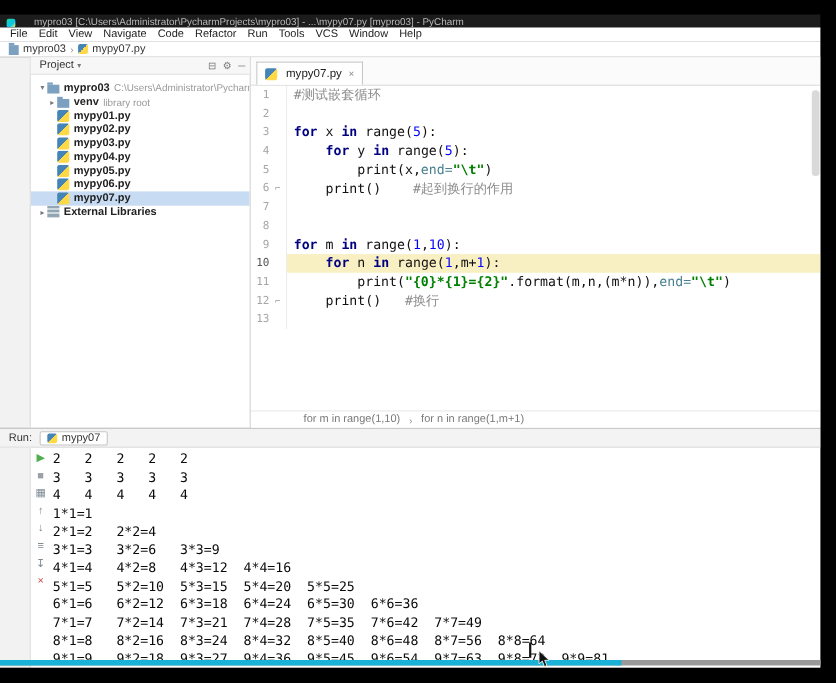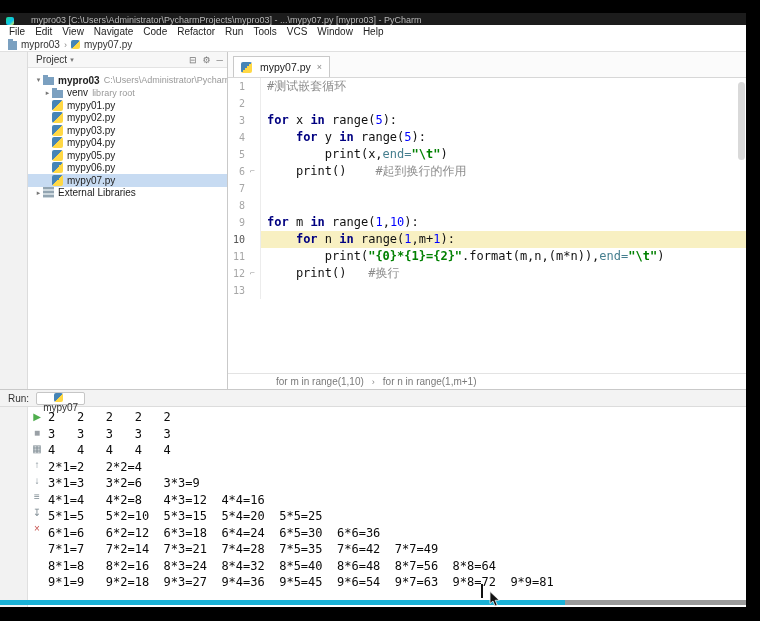--- a/index.html
+++ b/index.html
@@ -29,21 +29,21 @@
   
   .project{width:200px;flex:none;background:#fff;border-right:1px solid #c9c9c9;display:flex;flex-direction:column;}
   .project-header{height:16px;background:#f7f7f7;border-bottom:1px solid #e3e3e3;display:flex;
                   align-items:center;font-size:10px;padding:0 4px 0 8px;color:#333;}
   .project-header .ph-caret{font-size:7px;color:#777;margin-left:3px;}
   .ph-icons{margin-left:auto;display:flex;gap:6px;color:#777;font-size:9px;}
   .tree{flex:1;overflow:hidden;padding-top:6px;font-size:10px;color:#222;}
   .tree-row{height:12.5px;display:flex;align-items:center;white-space:nowrap;overflow:hidden;}
   .tree-row.selected{background:var(--c-selection,#c7dbf2);}
   .tree-row .arrow{width:9px;flex:none;color:#777;font-size:7px;text-align:center;}
-  .tree-row .lbl{margin-left:0;}
+  .tree-row .lbl{margin-left:0;font-weight:bold;}
   .tree-row.bold .lbl{font-weight:bold;}
   .tree-row .extra{color:#999;font-size:9px;margin-left:4px;}
   
   .ic{display:inline-block;width:11px;height:11px;margin-right:4px;flex:none;vertical-align:-2px;}
   .python-file-icon{background:linear-gradient(135deg,#4584b6 50%,#ffd845 50%);border-radius:2px;}
   .folder-icon{position:relative;background:#7ba0c0;height:8px;margin-top:2px;}
   .folder-icon::before{content:"";position:absolute;left:0;top:-2px;width:5px;height:2px;background:#7ba0c0;}
   .library-icon{background:repeating-linear-gradient(180deg,#93a5b2 0 2px,#cdd8de 2px 4px);}
   .scratch-icon{background:#aab8c2;border-radius:1px;}
   
@@ -70,21 +70,21 @@
   .scrollbar{position:absolute;right:1px;top:4px;width:7px;height:78px;background:#d9d9d9;
              border-radius:4px;}
   .crumbbar{height:16px;flex:none;border-top:1px solid #e3e3e3;background:#fff;display:flex;
             align-items:center;font-size:10px;color:#7a7a7a;padding-left:48px;gap:7px;}
   
   .run-panel{position:absolute;left:0;top:364px;width:746px;height:219px;background:#fff;
              border-top:1px solid #c9c9c9;display:flex;flex-direction:column;}
   .run-header{height:17px;background:#f3f3f3;border-bottom:1px solid #dcdcdc;display:flex;
               align-items:center;font-size:10px;color:#333;padding-left:8px;gap:7px;flex:none;}
   .run-tab{background:#fff;border:1px solid #c6c6c6;border-radius:2px;display:flex;align-items:center;
-           padding:0 6px;height:13px;font-size:10px;flex-direction:column;}
+           padding:0 6px;height:13px;font-size:10px;}
   .run-body{flex:1;display:flex;min-height:0;}
   .edge-strip{width:28px;background:#f2f2f2;border-right:1px solid #e0e0e0;flex:none;}
   .run-toolbar{width:18px;flex:none;display:flex;flex-direction:column;align-items:center;
                padding-top:3px;gap:3px;}
   .rt-icon{width:14px;height:13px;font-size:10px;line-height:13px;text-align:center;}
   .console{flex:1;padding:2px 0 0 2px;font-family:"DejaVu Sans Mono",monospace;font-size:12px;
            color:#0a0a0a;overflow:hidden;}
   .console-line{white-space:pre;tab-size:4;-moz-tab-size:4;height:16.5px;line-height:16.5px;}
   
   .progress-track{position:absolute;left:0;top:600px;width:746px;height:5px;background:#9a9a9a;z-index:50;}
@@ -327,20 +327,21 @@
             <span class="rt-icon" style="color: rgb(125, 138, 146);">↑</span>
             <span class="rt-icon" style="color: rgb(125, 138, 146);">↓</span>
             <span class="rt-icon" style="color: rgb(125, 138, 146);">≡</span>
             <span class="rt-icon" style="color: rgb(125, 138, 146);">↧</span>
             <span class="rt-icon" style="color: rgb(199, 84, 80);">×</span>
           </div>
         <div class="console" id="console">
             <div class="console-line">2	2	2	2	2</div>
             <div class="console-line">3	3	3	3	3</div>
             <div class="console-line">4	4	4	4	4</div>
+            <div class="console-line">1*1=1</div>
             <div class="console-line">2*1=2	2*2=4</div>
             <div class="console-line">3*1=3	3*2=6	3*3=9</div>
             <div class="console-line">4*1=4	4*2=8	4*3=12	4*4=16</div>
             <div class="console-line">5*1=5	5*2=10	5*3=15	5*4=20	5*5=25</div>
             <div class="console-line">6*1=6	6*2=12	6*3=18	6*4=24	6*5=30	6*6=36</div>
             <div class="console-line">7*1=7	7*2=14	7*3=21	7*4=28	7*5=35	7*6=42	7*7=49</div>
             <div class="console-line">8*1=8	8*2=16	8*3=24	8*4=32	8*5=40	8*6=48	8*7=56	8*8=64</div>
             <div class="console-line">9*1=9	9*2=18	9*3=27	9*4=36	9*5=45	9*6=54	9*7=63	9*8=72	9*9=81</div>
           </div>
       </div>

